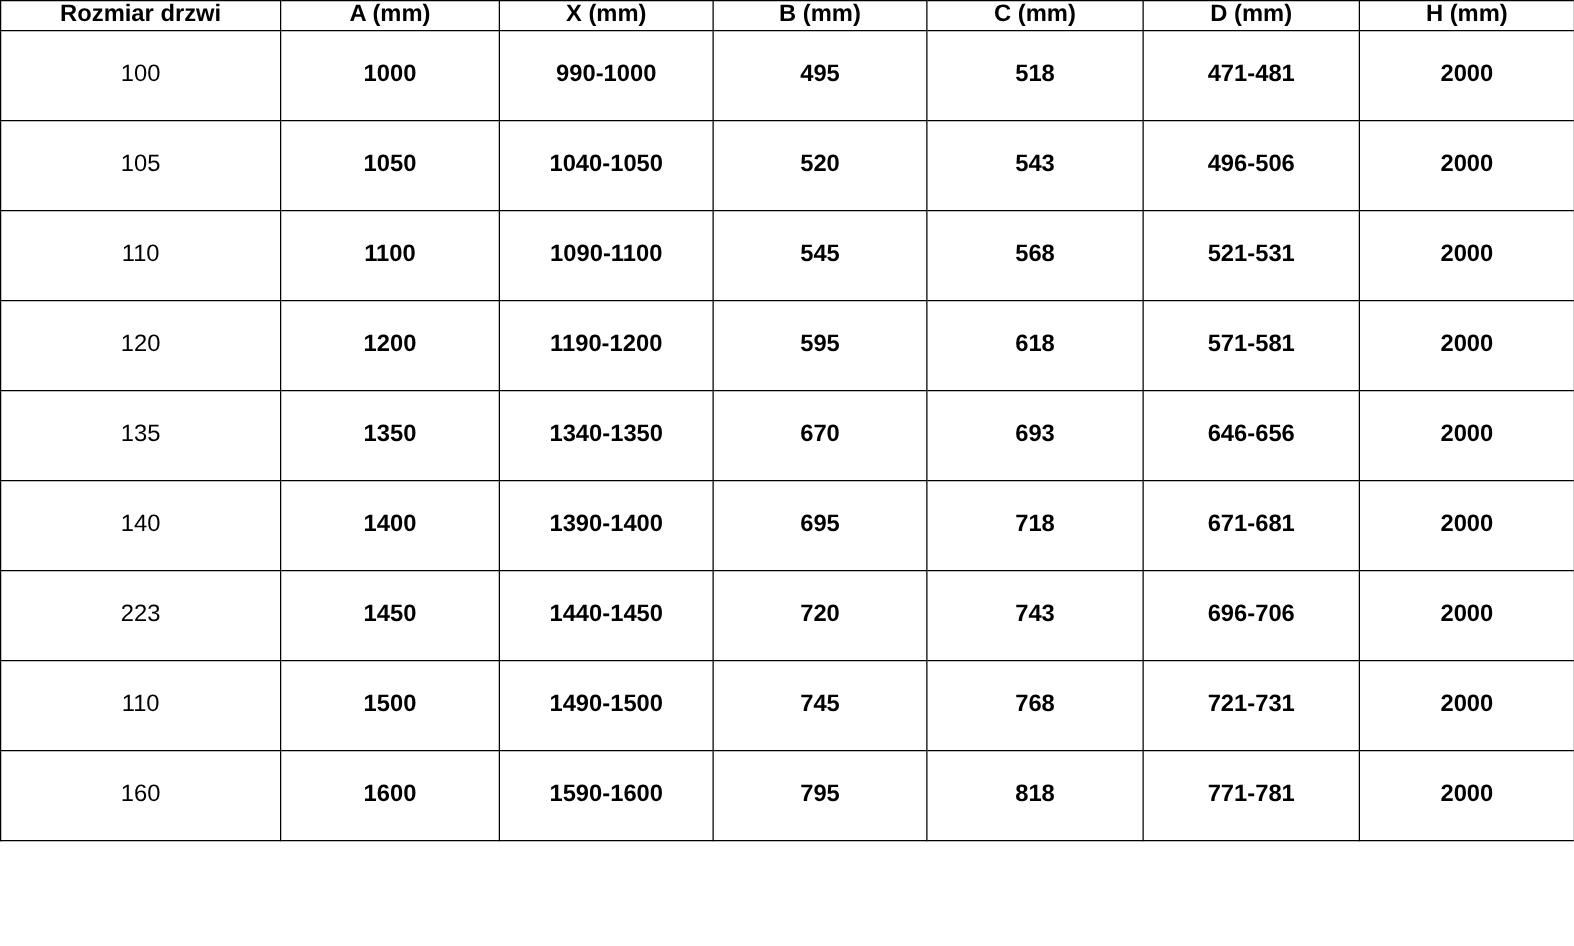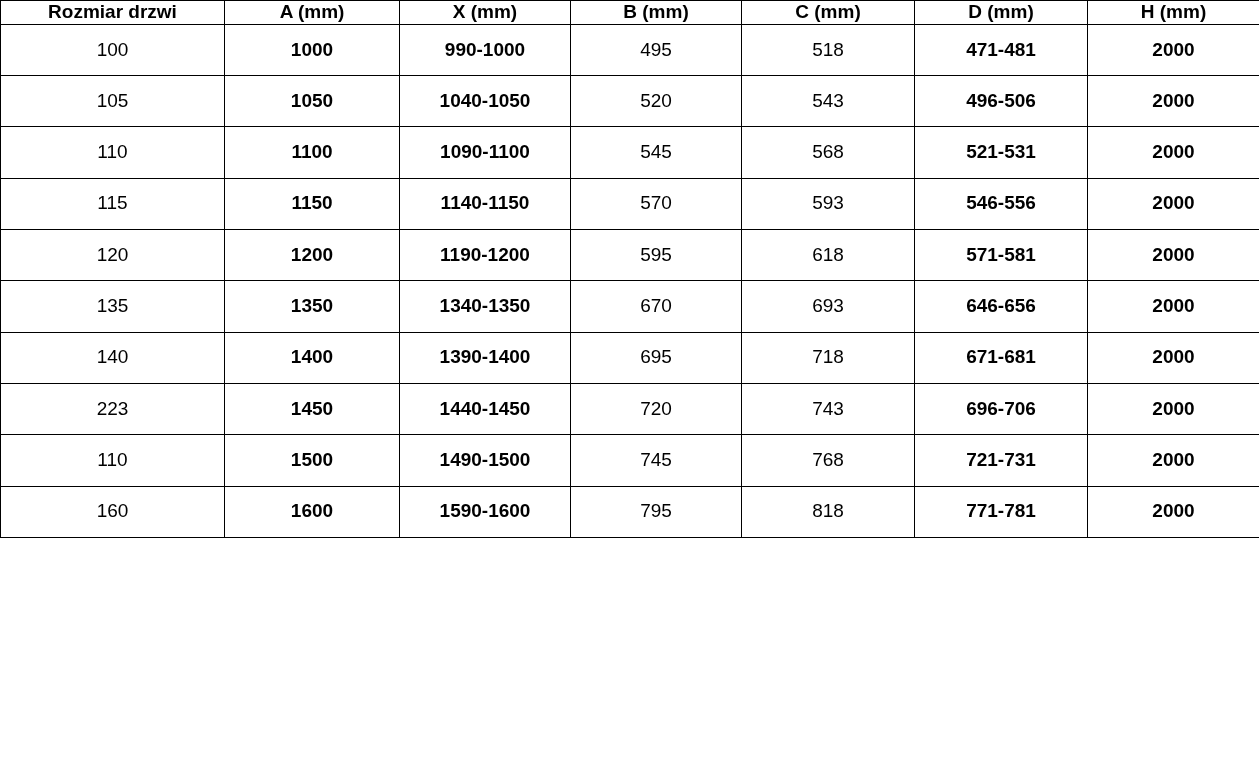--- a/index.html
+++ b/index.html
@@ -11,21 +11,21 @@
     width: 1259px;
     height: 757px;
     font-family: "Liberation Sans", sans-serif;
     color: #000000;
     overflow: hidden;
   }
   table.spec-table {
     border-collapse: collapse;
     table-layout: fixed;
     width: 1259px;
-    height: 538px;
+    height: 673px;
   }
   table.spec-table th,
   table.spec-table td {
     border: 1px solid #000000;
     text-align: center;
     vertical-align: middle;
     font-size: 19px;
     padding: 0;
     line-height: 1.2;
   }
@@ -37,21 +37,21 @@
     font-weight: normal;
   }
   table.spec-table td.col-a,
   table.spec-table td.col-x,
   table.spec-table td.col-d,
   table.spec-table td.col-h {
     font-weight: bold;
   }
   table.spec-table td.col-b,
   table.spec-table td.col-c {
-    font-weight: normal;
+    font-weight: bold;
   }
   
   col.c0 { width: 224px; }
   col.c1 { width: 175px; }
   col.c2 { width: 171px; }
   col.c3 { width: 171px; }
   col.c4 { width: 173px; }
   col.c5 { width: 173px; }
   col.c6 { width: 172px; }
 </style>
@@ -101,29 +101,20 @@
     <tr>
       <td class="col-size">110</td>
       <td class="col-a">1100</td>
       <td class="col-x">1090-1100</td>
       <td class="col-b">545</td>
       <td class="col-c">568</td>
       <td class="col-d">521-531</td>
       <td class="col-h">2000</td>
     </tr>
     <tr>
-      <td class="col-size">115</td>
-      <td class="col-a">1150</td>
-      <td class="col-x">1140-1150</td>
-      <td class="col-b">570</td>
-      <td class="col-c">593</td>
-      <td class="col-d">546-556</td>
-      <td class="col-h">2000</td>
-    </tr>
-    <tr>
       <td class="col-size">120</td>
       <td class="col-a">1200</td>
       <td class="col-x">1190-1200</td>
       <td class="col-b">595</td>
       <td class="col-c">618</td>
       <td class="col-d">571-581</td>
       <td class="col-h">2000</td>
     </tr>
     <tr>
       <td class="col-size">135</td>

